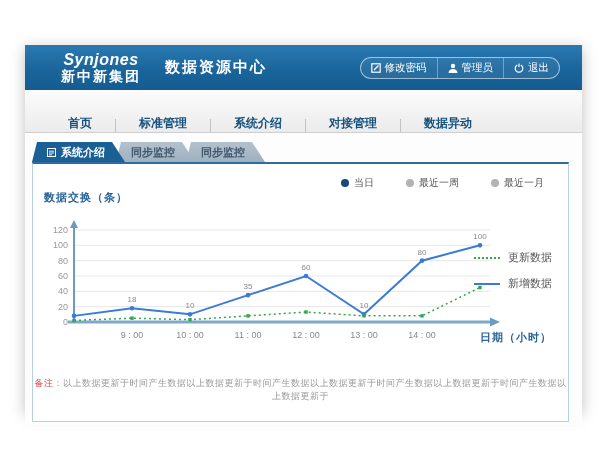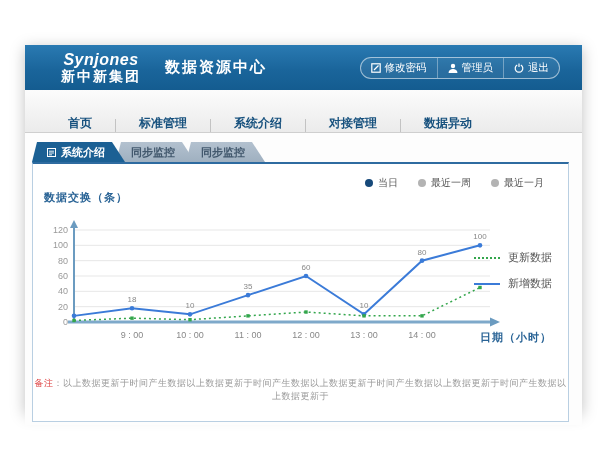--- a/index.html
+++ b/index.html
@@ -27,21 +27,21 @@
   .content { position:relative; height:292px; background:#fdfdfd; }
   .tabs { position:absolute; left:7px; top:9px; display:flex; height:20px; }
   .tab { height:20px; line-height:20px; font-size:11px; font-weight:bold; padding:0 20px 0 15px; clip-path:polygon(0 100%,5px 0,calc(100% - 13px) 0,100% 100%); cursor:pointer; display:flex; align-items:center; gap:5px; white-space:nowrap; }
   .tab.active { background:#1b6094; color:#ffffff; position:relative; z-index:2; }
   .tab.inactive { background:linear-gradient(180deg,#b3c1cf,#9fb0c0); color:#42586d; margin-left:-9px; z-index:1; }
   .tab.inactive:last-child { z-index:0; }
   .tab svg { display:block; }
 
   .panel { position:absolute; left:7px; right:13px; top:29px; bottom:3px; background:#ffffff; border:1px solid #b9cfe2; border-top:2px solid #2e6ba0; }
 
-  .radios { position:absolute; top:12px; right:24px; display:flex; gap:20px; align-items:center; font-size:10px; color:#555; }
+  .radios { position:absolute; top:12px; right:24px; display:flex; gap:32px; align-items:center; font-size:10px; color:#555; }
   .radio { display:flex; align-items:center; gap:5px; cursor:pointer; white-space:nowrap; }
   .radio-dot { width:8px; height:8px; border-radius:50%; background:#b3b3b3; }
   .radio.selected .radio-dot { background:#17497a; }
 
   .ylabel { position:absolute; left:11px; top:26px; color:#2a6496; font-weight:bold; font-size:11px; letter-spacing:1px; }
   .chart-box { position:absolute; left:5px; top:40px; width:530px; height:150px; }
   .xlabel { position:absolute; right:16px; top:166px; color:#2a6496; font-weight:bold; font-size:11px; letter-spacing:1px; }
 
   .legend { position:absolute; right:16px; top:86px; display:flex; flex-direction:column; gap:11px; font-size:11px; color:#555; }
   .legend-row { display:flex; align-items:center; gap:8px; white-space:nowrap; }

